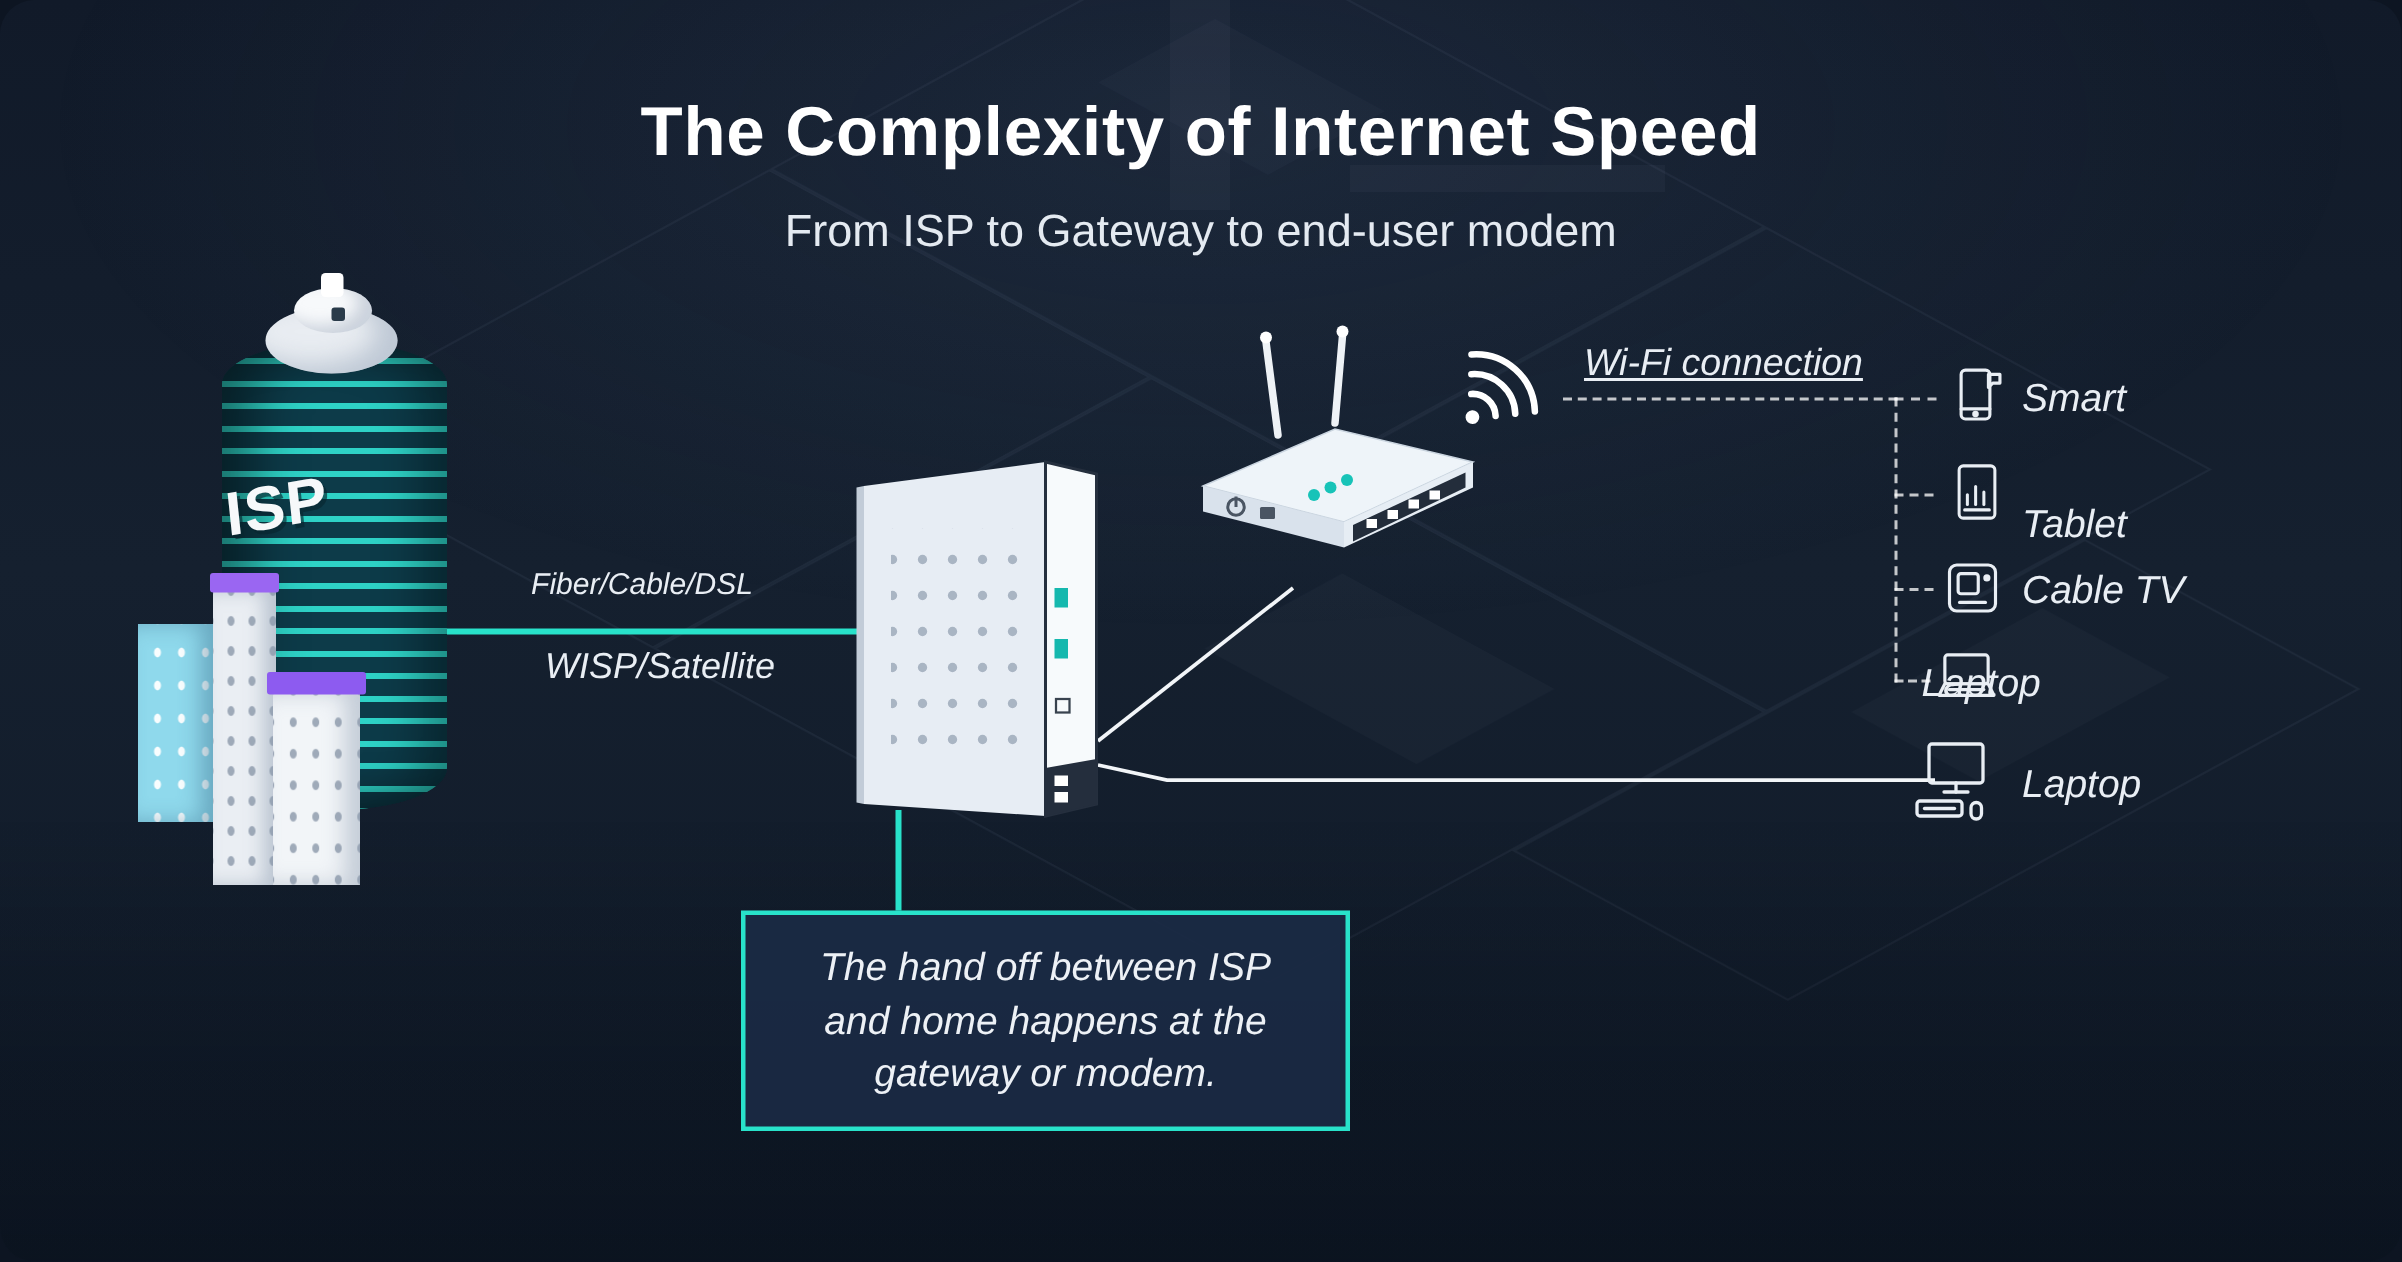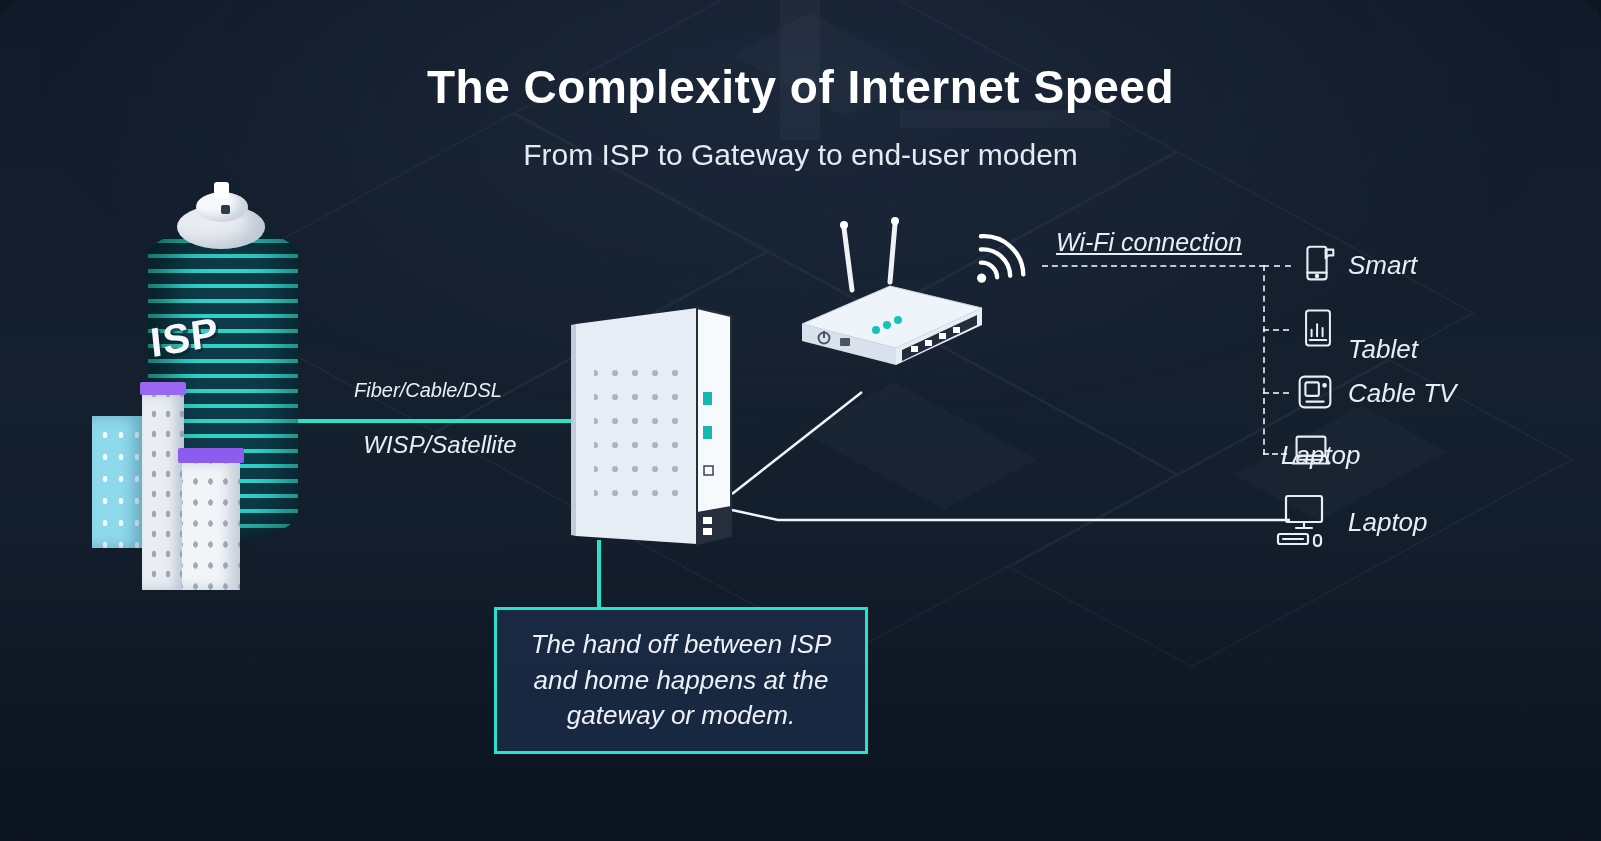--- a/index.html
+++ b/index.html
@@ -65,21 +65,21 @@
   .purple-cap2 { left:178px; top:448px; width:66px; height:15px; background:#8d5bf0; border-radius:2px; z-index:9; position:absolute; }
 
   
   .teal-line-h { position:absolute; left:298px; top:419px; width:282px; height:4px; background:#28e2ca; z-index:1; }
   .teal-line-v { position:absolute; left:597px; top:540px; width:4px; height:70px; background:#28e2ca; z-index:3; }
   .dash-h { position:absolute; border-top:2px dashed rgba(255,255,255,0.75); height:0; z-index:3; }
   .dash-v { position:absolute; border-left:2px dashed rgba(255,255,255,0.75); width:0; z-index:3; }
   .white-lines { position:absolute; inset:0; z-index:2; pointer-events:none; }
 
   
-  .callout { position:absolute; left:494px; top:607px; width:374px; height:147px;
+  .callout { position:absolute; left:494px; top:607px; width:406px; height:147px;
     background: rgba(26,42,68,0.92); border:3px solid #28e2ca; z-index:4;
     display:flex; align-items:center; justify-content:center; text-align:center;
     font-style:italic; font-size:26px; line-height:1.38; color:#edf1f6; padding:0 26px; }
 
   .device-icon { position:absolute; z-index:3; }
   .device-icon svg { display:block; stroke:#e9eef4; stroke-width:2.2; fill:none;
     stroke-linecap:round; stroke-linejoin:round; }
   .hw { position:absolute; z-index:4; }
   .wifi-arcs { position:absolute; left:962px; top:226px; width:70px; height:70px;
     transform:rotate(42deg); z-index:3; }

